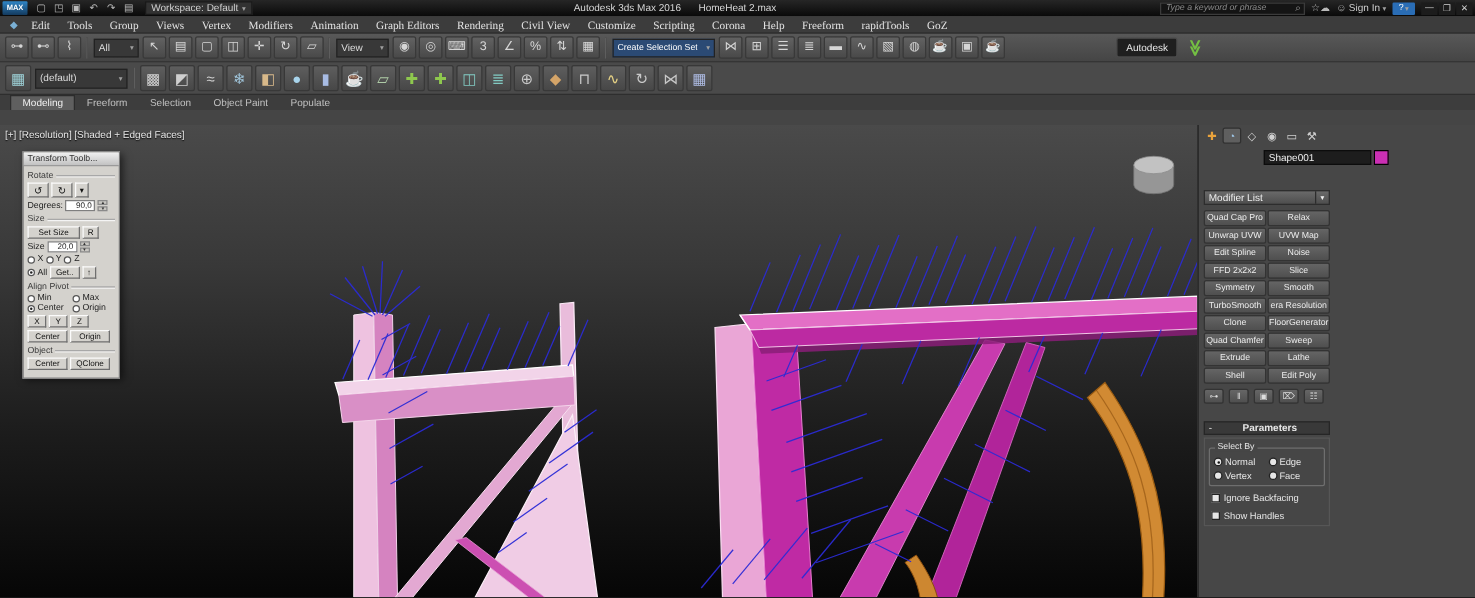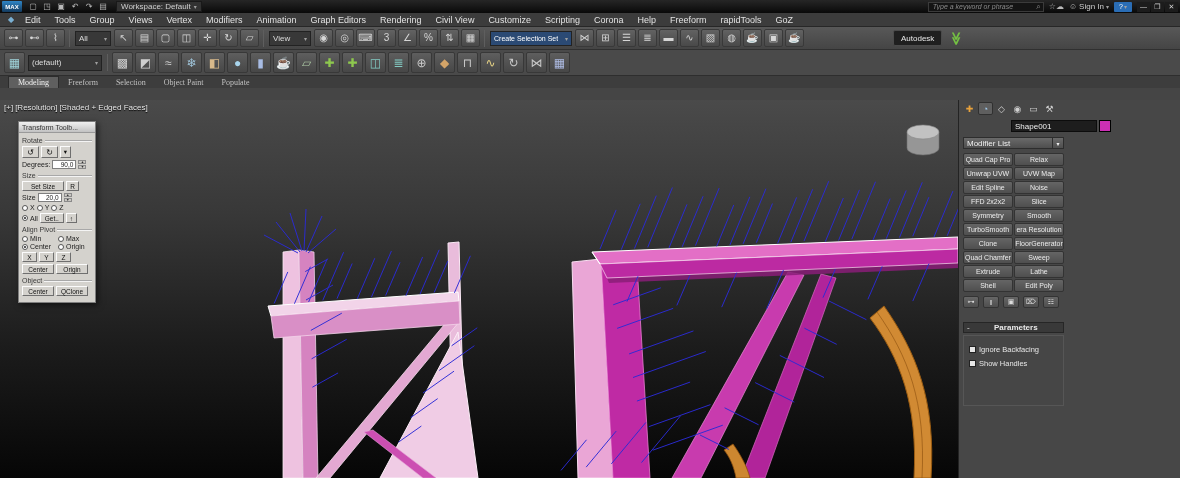--- a/index.html
+++ b/index.html
@@ -30,21 +30,21 @@
   .signin{display:flex;align-items:center;gap:2px;color:#cfcfcf;}
   .helpbtn{width:18px;height:10px;background:#2a6db5;border-radius:1px;color:#fff;display:flex;align-items:center;justify-content:center;gap:1px;font-size:7px;}
   .winctl{display:flex;gap:1px;}
   .winctl span{width:13px;height:10px;display:flex;align-items:center;justify-content:center;font-size:7px;color:#d0d0d0;background:#1c1c1c;}
 
   
   .menubar{position:absolute;left:0;top:13px;width:1180px;height:14px;background:#3c3c3c;
            border-bottom:1px solid #272727;display:flex;align-items:center;padding-left:4px;font-size:9px;}
   .menu-appicon{width:14px;text-align:center;color:#7ab0d4;font-size:8px;}
   .menuitems{display:flex;align-items:center;}
-  .menu-item{padding:0 7px;color:#e2e2e2;cursor:default;}
+  .menu-item{padding:0 7px;color:#e2e2e2;cursor:default;font-family:Liberation Serif, serif;}
 
   
   .toolbar1{position:absolute;left:0;top:27px;width:1180px;height:23px;
             background:linear-gradient(#585858,#454545);border-bottom:1px solid #303030;
             display:flex;align-items:center;padding-left:3px;}
   .tbseg{display:flex;align-items:center;}
   .icon-btn{width:19px;height:18px;margin:0 1px;display:flex;align-items:center;justify-content:center;
             font-size:10px;line-height:1;color:#d6d6d6;background:linear-gradient(#626262,#494949);
             border:1px solid #393939;border-radius:2px;}
   .sep{width:1px;height:17px;background:#333;border-right:1px solid #5e5e5e;margin:0 3px;}
@@ -58,21 +58,21 @@
   .toolbar2{position:absolute;left:0;top:50px;width:1180px;height:26px;background:#4a4a4a;
             border-bottom:1px solid #2e2e2e;display:flex;align-items:center;padding-left:3px;}
   .icon-btn2{width:21px;height:21px;margin:0 1px;display:flex;align-items:center;justify-content:center;
              font-size:12px;line-height:1;color:#d6d6d6;background:linear-gradient(#5e5e5e,#474747);
              border:1px solid #383838;border-radius:2px;}
   .preset{width:74px;height:16px;}
 
   
   .ribbontabs{position:absolute;left:0;top:76px;width:1180px;height:12px;background:#3d3d3d;
               display:flex;align-items:flex-end;padding-left:8px;font-size:8px;color:#c0c0c0;}
-  .rtab{padding:1px 9px;font-family:Liberation Serif, serif;}
+  .rtab{padding:1px 9px;}
   .rtab.active{background:#5f5f5f;color:#f2f2f2;border:1px solid #2c2c2c;border-bottom:none;}
   .substrip{position:absolute;left:0;top:88px;width:1180px;height:12px;background:#2f2f2f;display:flex;align-items:center;}
   .subtab{margin-left:2px;height:11px;background:#3f3f3f;border:1px solid #232323;color:#cfcfcf;
           font-size:8px;display:inline-flex;align-items:center;padding:0 7px;}
 
   
   .viewport{position:absolute;left:0;top:100px;width:958px;height:378px;overflow:hidden;background:#222;}
   .viewport svg{position:absolute;left:0;top:0;}
   .vplabel{position:absolute;left:4px;top:3px;font-size:8px;color:#e8e8e8;display:flex;gap:2px;text-shadow:0 1px 1px #000;}
 
@@ -98,21 +98,21 @@
   .rgrid{display:grid;grid-template-columns:1fr 1fr;gap:1px 2px;margin:2px 0;}
 
   
   .panel{position:absolute;left:958px;top:100px;width:222px;height:378px;background:#474747;border-left:1px solid #232323;font-size:8px;}
   .ptabs{display:flex;gap:1px;padding:2px 0 0 3px;}
   .ptab{width:15px;height:13px;display:flex;align-items:center;justify-content:center;font-size:9px;border-radius:2px;border:1px solid transparent;}
   .ptab.active{background:#5f5f5f;border-color:#303030;}
   .namerow{display:flex;align-items:center;gap:2px;margin:5px 0 0 4px;}
   .namefield{width:86px;height:12px;background:#1d1d1d;border:1px solid #0c0c0c;color:#eee;display:flex;align-items:center;padding:0 3px;margin-left:48px;}
   .swatch{width:12px;height:12px;border:1px solid #000;}
-  .modlist{margin:5px 0 0 4px;width:101px;height:12px;background:linear-gradient(#6a6a6a,#4e4e4e);
+  .modlist{margin:20px 0 0 4px;width:101px;height:12px;background:linear-gradient(#6a6a6a,#4e4e4e);
            border:1px solid #2d2d2d;display:flex;align-items:center;justify-content:space-between;color:#f0f0f0;padding-left:3px;}
   .arrowbox{width:11px;height:100%;border-left:1px solid #2d2d2d;display:flex;align-items:center;justify-content:center;font-size:6px;}
   .modgrid{margin:4px 0 0 4px;width:101px;display:grid;grid-template-columns:50px 50px;grid-auto-rows:13px;gap:1px;}
   .modbtn{background:linear-gradient(#656565,#4f4f4f);border:1px solid #333;border-radius:2px;color:#ececec;
           font-size:7px;display:flex;align-items:center;justify-content:center;white-space:nowrap;overflow:hidden;}
   .stack{margin:4px 0 0 4px;width:101px;height:66px;background:#363b42;border:1px solid #20242a;padding-top:1px;}
   .stackrow{height:10px;display:flex;align-items:center;gap:3px;padding-left:3px;color:#e4e4e4;font-size:8px;}
   .stackrow.selected{background:#60666f;}
   .bulb{width:6px;height:6px;border-radius:50%;background:#f3eebc;border:1px solid #8a8867;flex:0 0 auto;}
   .stacktools{margin:4px 0 0 4px;width:101px;display:flex;gap:4px;}
@@ -155,20 +155,23 @@
         <div class="qicon">
           <span>↷</span>
         </div>
         <div class="qicon">
           <span>▤</span>
         </div>
       </div>
     <div class="workspace">
       <span>Workspace: Default</span>
       <span class="caret">▾</span>
+    </div>
+    <div class="title-center">
+      <span>Autodesk 3ds Max 2016</span><span class="filetitle">HomeHeat 2.max</span>
     </div>
     <div class="tbright">
       <div class="search">
         <input placeholder="Type a keyword or phrase" style="">
         <span class="mag">⌕</span>
       </div>
       <div class="tbseg">
 
       <span class="tb-ic"><span>☆</span></span>
           <span class="tb-ic"><span>☁</span></span>
@@ -720,20 +723,42 @@
         </div>
         <div class="sbtn">
           <span>☷</span>
         </div>
       </div>
     <div class="rollout">
       <span>-</span>
       <span class="rtitle">Parameters</span>
     </div>
     <div class="paramsbox">
+      <div class="groupbox">
+        <span class="grouplabel">Select By</span>
+        <div class="radiogrid">
+
+        <div class="pradio checked">
+            <span class="radio"></span>
+            <span>Normal</span>
+          </div>
+            <div class="pradio">
+            <span class="radio"></span>
+            <span>Edge</span>
+          </div>
+            <div class="pradio">
+            <span class="radio"></span>
+            <span>Vertex</span>
+          </div>
+            <div class="pradio">
+            <span class="radio"></span>
+            <span>Face</span>
+          </div>
+          </div>
+      </div>
       <div class="checkrow">
         <span class="checkbox"></span>
         <span>Ignore Backfacing</span>
       </div>
       <div class="checkrow">
         <span class="checkbox"></span>
         <span>Show Handles</span>
       </div>
     </div>
   </div>

